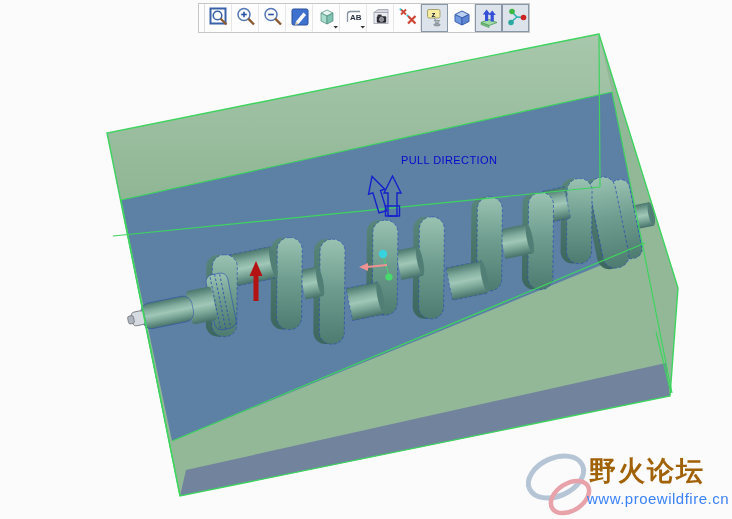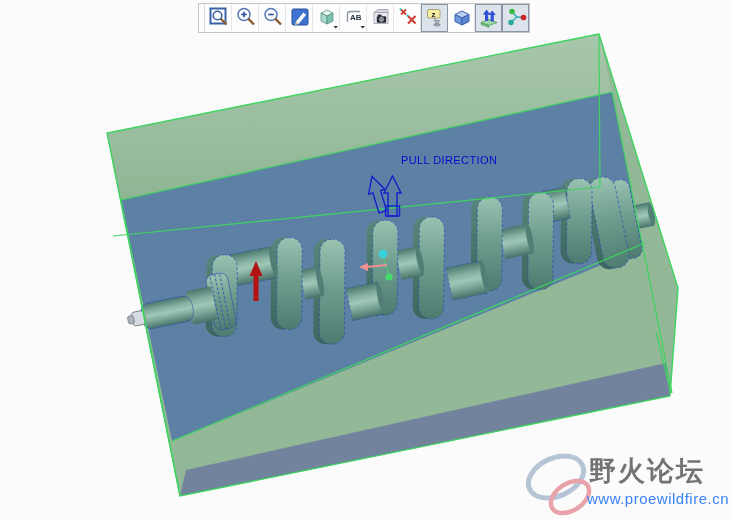--- a/index.html
+++ b/index.html
@@ -10,21 +10,21 @@
            background:#fdfdfd;border:1px solid #c6c6c6;box-sizing:border-box;}
   .tb-grip{width:5px;border-right:1px solid #dcdcdc;}
   .tb-btn{width:27px;box-sizing:border-box;border:1px solid transparent;border-right:1px solid #e6e6e6;
           background:transparent;display:flex;align-items:flex-start;justify-content:center;padding:0;margin:0;cursor:pointer;}
   .tb-btn.pressed{background:#dde3ea;border:1px solid #8896a6;}
   .tb-btn svg{display:block;}
   
   .viewport{position:absolute;left:0;top:0;}
   
   .watermark-title{position:absolute;left:589px;top:453px;font-size:27px;font-weight:bold;
-      letter-spacing:2px;color:#737373;font-family:"DejaVu Sans",sans-serif;white-space:nowrap;}
+      letter-spacing:2px;color:#a16207;font-family:"DejaVu Sans",sans-serif;white-space:nowrap;}
   .watermark-url{position:absolute;left:587px;top:490px;font-size:15px;letter-spacing:.5px;
       color:#3b82f6;font-family:"Liberation Sans",sans-serif;white-space:nowrap;}
 </style>
 </head>
 <body>
 
 <svg class="viewport" width="732" height="519" viewBox="0 0 732 519">
   <defs>
     <linearGradient id="gradTop" x1="0" y1="0" x2="0" y2="1">
       <stop offset="0" stop-color="#a8c7ac"></stop>

